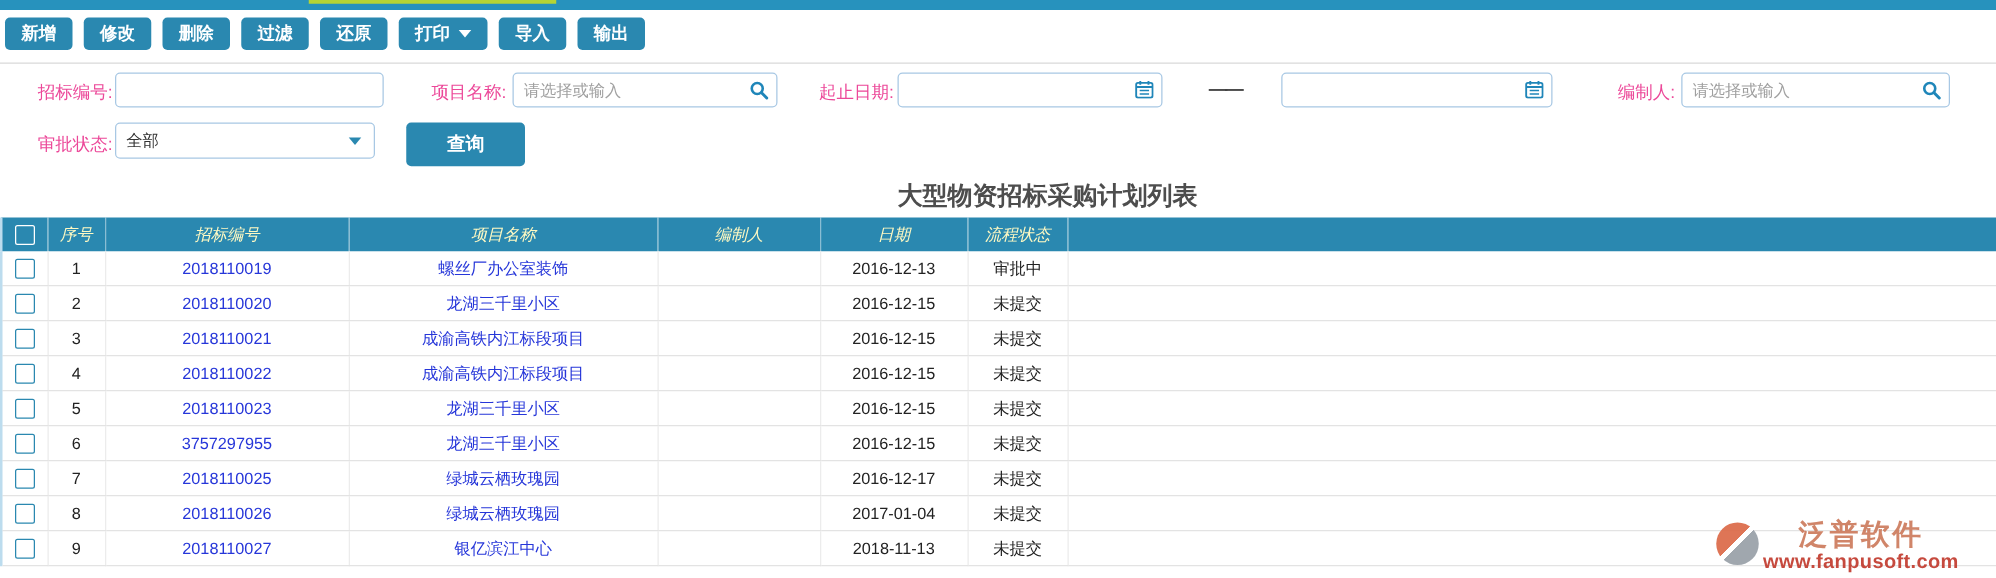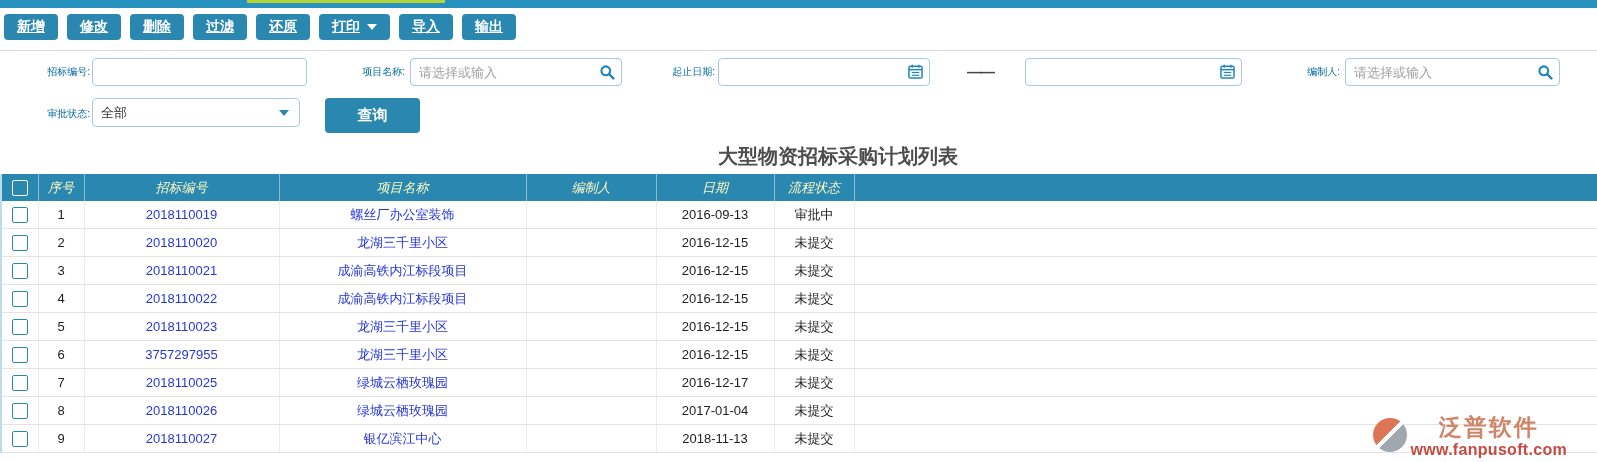--- a/index.html
+++ b/index.html
@@ -8,28 +8,28 @@
 
   
   .topbar{position:relative;width:100%;height:8px;background:var(--teal_light,#2792bd);}
   .green-line{position:absolute;top:0;left:247px;width:198px;height:3px;background:var(--green,#b5d435);}
 
   
   .toolbar{height:36px;border-bottom:1px solid #d9d9d9;padding:6px 0 0 4px;box-sizing:content-box;
     display:flex;align-items:flex-start;}
   .tb-btn{display:inline-flex;align-items:center;gap:7px;margin-right:9px;background:var(--teal,#2a88b0);
     color:#fff;border:none;border-radius:4px;padding:4px 13px;font-size:14px;font-weight:bold;
-    height:26px;cursor:pointer;font-family:inherit;text-decoration:underline;}
+    height:26px;cursor:pointer;font-family:inherit;}
   .caret-down{width:0;height:0;border-left:5px solid transparent;border-right:5px solid transparent;
     border-top:6px solid #fff;display:inline-block;}
 
   
   .filter-row1{position:relative;height:43px;}
   .filter-row2{position:relative;height:37px;}
-  .f-label{position:absolute;top:14px;font-size:10px;color:#0369a1;text-align:right;white-space:nowrap;}
+  .f-label{position:absolute;top:14px;font-size:14px;color:#ec4899;text-align:right;white-space:nowrap;}
   .input-wrap{position:absolute;top:7px;}
   .f-input{width:100%;height:28px;border:1px solid var(--input_border,#a8c8e4);border-radius:4px;
     padding:0 28px 0 8px;box-sizing:border-box;font-size:13px;color:#333;outline:none;font-family:inherit;}
   .f-input.no-icon{padding-right:8px;}
   .f-input::placeholder{color:#a0a0a0;}
   .input-icon{position:absolute;right:7px;top:6px;cursor:pointer;line-height:0;}
   .dash{position:absolute;top:12px;font-size:15px;font-weight:bold;color:#444;text-align:center;
     letter-spacing:-2px;}
   .f-select{position:absolute;top:4px;height:29px;border:1px solid var(--input_border,#a8c8e4);
     border-radius:4px;background:#fff;box-sizing:border-box;font-size:13px;color:#333;
@@ -199,21 +199,21 @@
         <th></th>
       </tr>
     </thead>
     <tbody>
         <tr>
           <td><span class="cb"></span></td>
           <td>1</td>
           <td><a class="cell-link">2018110019</a></td>
           <td><a class="cell-link">螺丝厂办公室装饰</a></td>
           <td></td>
-          <td>2016-09-13</td>
+          <td>2016-12-13</td>
           <td>审批中</td>
           <td></td>
         </tr>
         <tr>
           <td><span class="cb"></span></td>
           <td>2</td>
           <td><a class="cell-link">2018110020</a></td>
           <td><a class="cell-link">龙湖三千里小区</a></td>
           <td></td>
           <td>2016-12-15</td>

